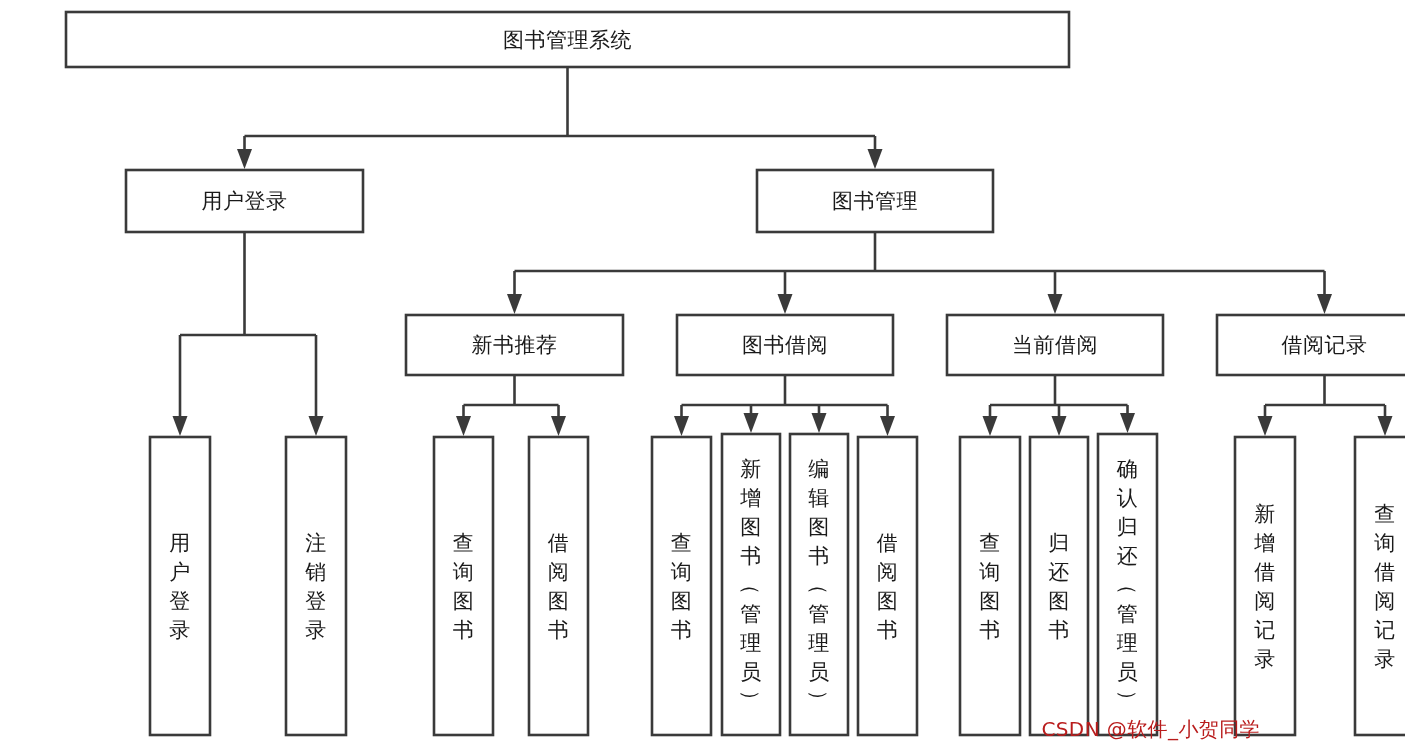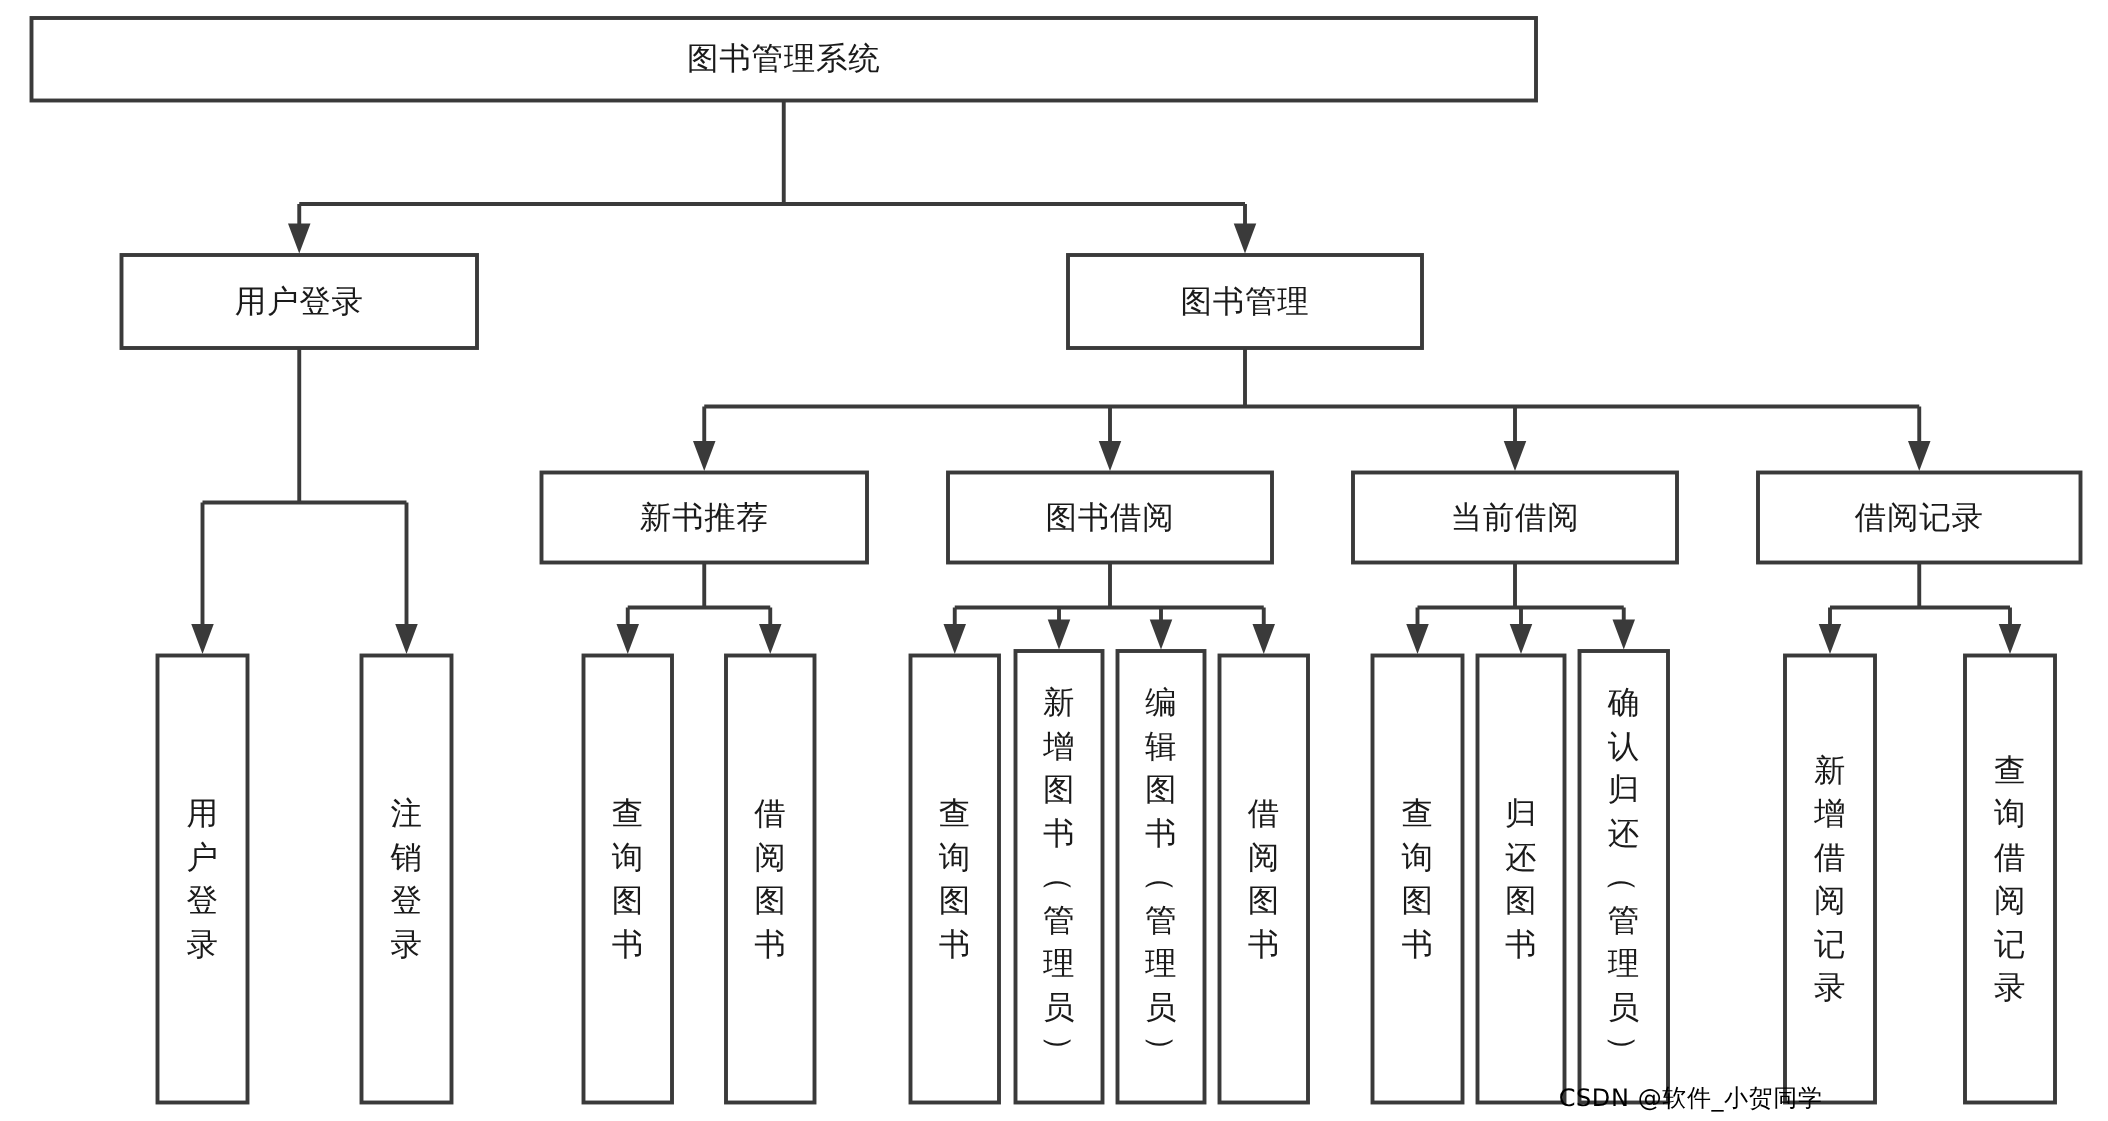--- a/index.html
+++ b/index.html
@@ -2,39 +2,39 @@
 <html lang="zh"><head>
 <meta charset="utf-8">
 <title>图书管理系统 功能结构图</title>
 <style>
   html,body{margin:0;padding:0;background:#ffffff;}
   body{
     width:1405px;height:747px;overflow:hidden;
     font-family:"DejaVu Sans","Liberation Sans",sans-serif;
     color:#1a1a1a;
   }
-  #diagram-root{position:relative;width:1223px;height:747px;background:#ffffff;}
+  #diagram-root{position:relative;width:1223px;height:747px;background:#ffffff;margin-left:45px;}
   svg#flow{position:absolute;left:0;top:0;width:1405px;height:747px;display:block;}
   .node-rect{fill:#ffffff;stroke:#3a3a3a;stroke-width:2.6;}
   .edge-line{stroke:#3a3a3a;stroke-width:2.6;fill:none;stroke-linecap:butt;}
   .arrow-head{fill:#3a3a3a;stroke:none;}
   .node-label-h{
     font-family:"DejaVu Sans","Liberation Sans",sans-serif;
     font-size:21px;fill:#1a1a1a;text-anchor:middle;dominant-baseline:middle;
     letter-spacing:0.5px;
   }
   .node-label-v{
     font-family:"DejaVu Sans","Liberation Sans",sans-serif;
     font-size:21px;fill:#1a1a1a;text-anchor:middle;
     letter-spacing:0.5px;
   }
   .watermark{
     position:absolute;right:8px;bottom:4px;
     font-family:"DejaVu Sans","Liberation Sans",sans-serif;
-    font-size:16px;color:#000000;white-space:nowrap;
+    font-size:20px;color:#b91c1c;white-space:nowrap;
     letter-spacing:0.4px;pointer-events:none;
   }
 </style>
 </head>
 <body>
 
 <div id="diagram-root">
   <svg id="flow" viewBox="0 0 1405 747" preserveAspectRatio="none" aria-label="图书管理系统 功能结构图">
     <g id="edges-layer">
         <line class="edge-line" x1="522.5" y1="67" x2="522.5" y2="136"></line>

